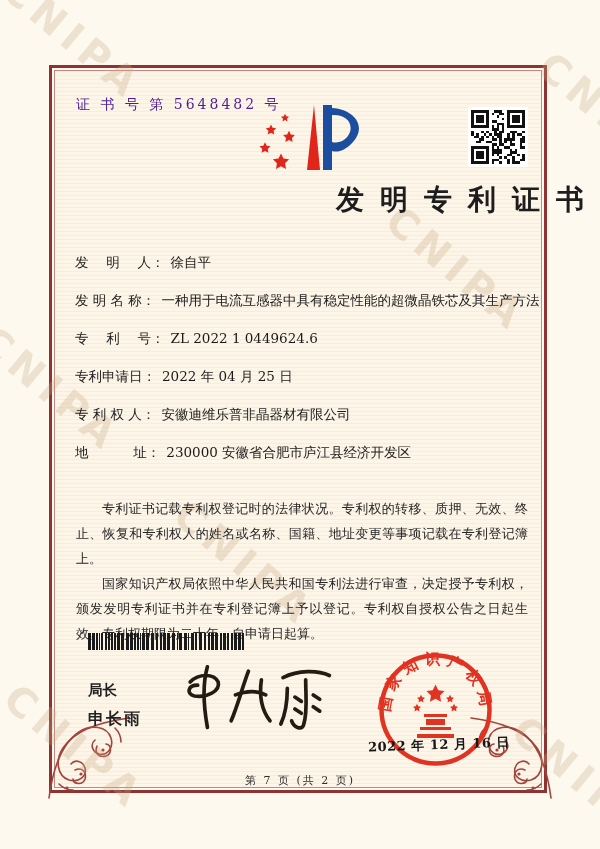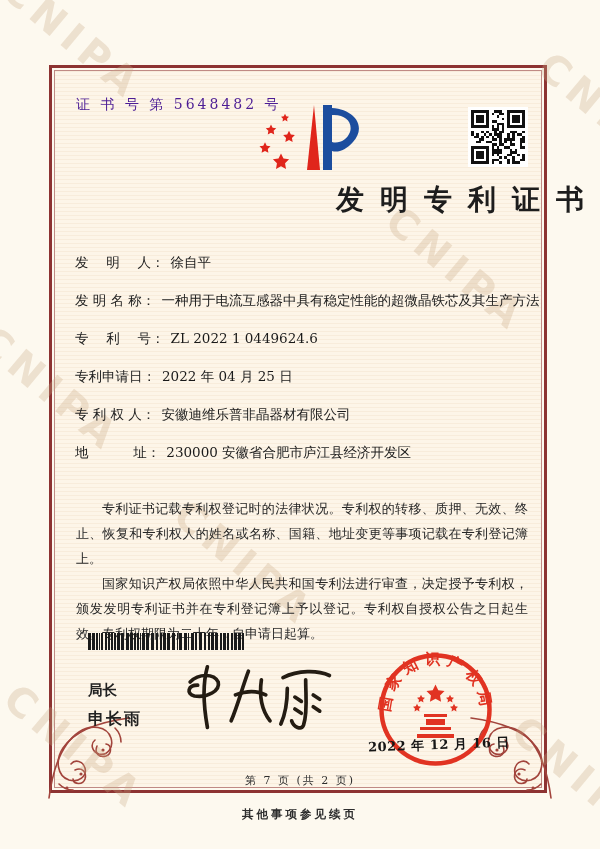--- a/index.html
+++ b/index.html
@@ -407,15 +407,14 @@
       <use href="#st2" transform="translate(77,57) scale(0.42)"></use>
       <rect x="47" y="63" width="23" height="3"></rect>
       <path d="M49,68 h19 v6 h-19 z"></path>
       <rect x="43" y="76" width="31" height="3"></rect>
       <rect x="40" y="83" width="37" height="4"></rect>
     </g>
   </svg>
   <div class="seal-date">2022 年 12 月 16 日</div>
 
   <div class="footer-page">第 7 页 (共 2 页)</div>
-  <div class="continuation">其他事项参见续页</div>
 
 </div>
 
 </body></html>

